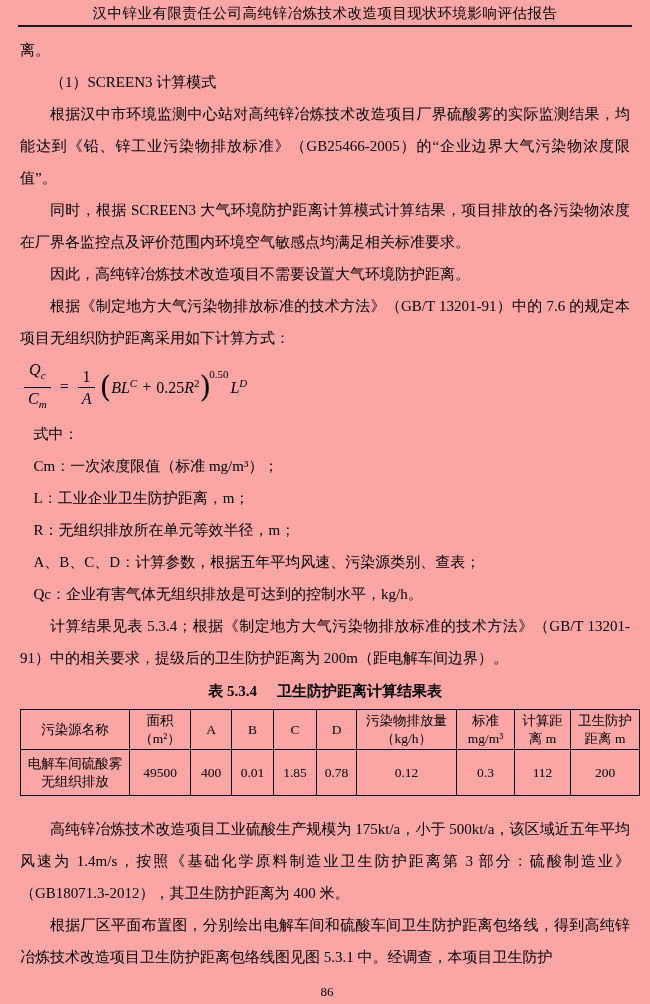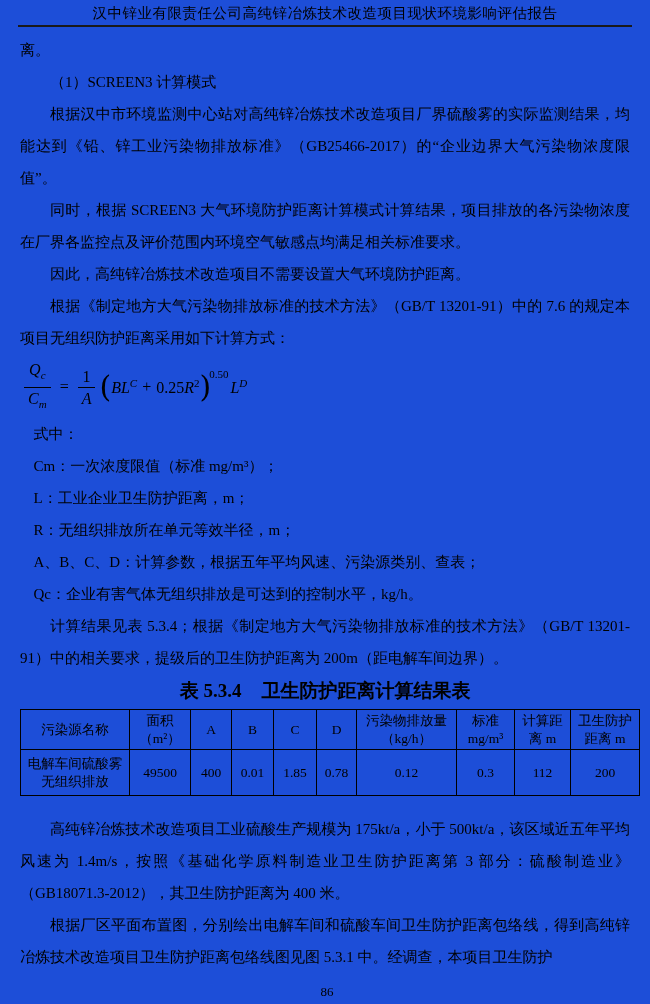--- a/index.html
+++ b/index.html
@@ -1,20 +1,20 @@
 <!DOCTYPE html>
 <html><head>
 <meta charset="utf-8">
 <style>
   html,body{margin:0;padding:0;background:#e8e8e8;}
   .page{
     position:relative;
     width:650px;height:1004px;
     margin:0 auto;
-    background:#1d4ed8;
+    background:#fca5a5;
     color:#000;
     font-family:"Liberation Serif","DejaVu Serif",serif;
     overflow:hidden;
   }
   
   .doc-header{padding-top:5px;}
   .doc-header .title{
     text-align:center;
     font-size:14.5px;
     line-height:17px;
@@ -59,21 +59,21 @@
     line-height:1;vertical-align:middle;
     font-family:"DejaVu Serif",serif;
   }
   .formula .outer-exp{
     font-style:normal;font-size:11px;
     position:relative;top:-13px;left:-2px;
   }
   
   .table-caption{
     text-align:center;
-    font-size:19px;
+    font-size:15px;
     font-weight:bold;
     line-height:26px;
     margin-top:4px;
   }
   .table-caption .gap{margin-left:20px;}
   table.results{
     border-collapse:collapse;
     margin:5px auto 17px auto;
     width:586px;
     table-layout:fixed;
@@ -120,21 +120,21 @@
     <div class="title">汉中锌业有限责任公司高纯锌冶炼技术改造项目现状环境影响评估报告</div>
     <div class="header-rule"></div>
   </div>
 
   <div class="content">
 
     <p class="no-indent">离。</p>
 
     <p>（1）SCREEN3 计算模式</p>
 
-    <p>根据汉中市环境监测中心站对高纯锌冶炼技术改造项目厂界硫酸雾的实际监测结果，均能达到《铅、锌工业污染物排放标准》（GB25466-2017）的“企业边界大气污染物浓度限值”。</p>
+    <p>根据汉中市环境监测中心站对高纯锌冶炼技术改造项目厂界硫酸雾的实际监测结果，均能达到《铅、锌工业污染物排放标准》（GB25466-2005）的“企业边界大气污染物浓度限值”。</p>
 
     <p>同时，根据 SCREEN3 大气环境防护距离计算模式计算结果，项目排放的各污染物浓度在厂界各监控点及评价范围内环境空气敏感点均满足相关标准要求。</p>
 
     <p>因此，高纯锌冶炼技术改造项目不需要设置大气环境防护距离。</p>
 
 
     <p>根据《制定地方大气污染物排放标准的技术方法》（GB/T 13201-91）中的 7.6 的规定本项目无组织防护距离采用如下计算方式：</p>
 
     <div class="formula">
       <span class="frac">

